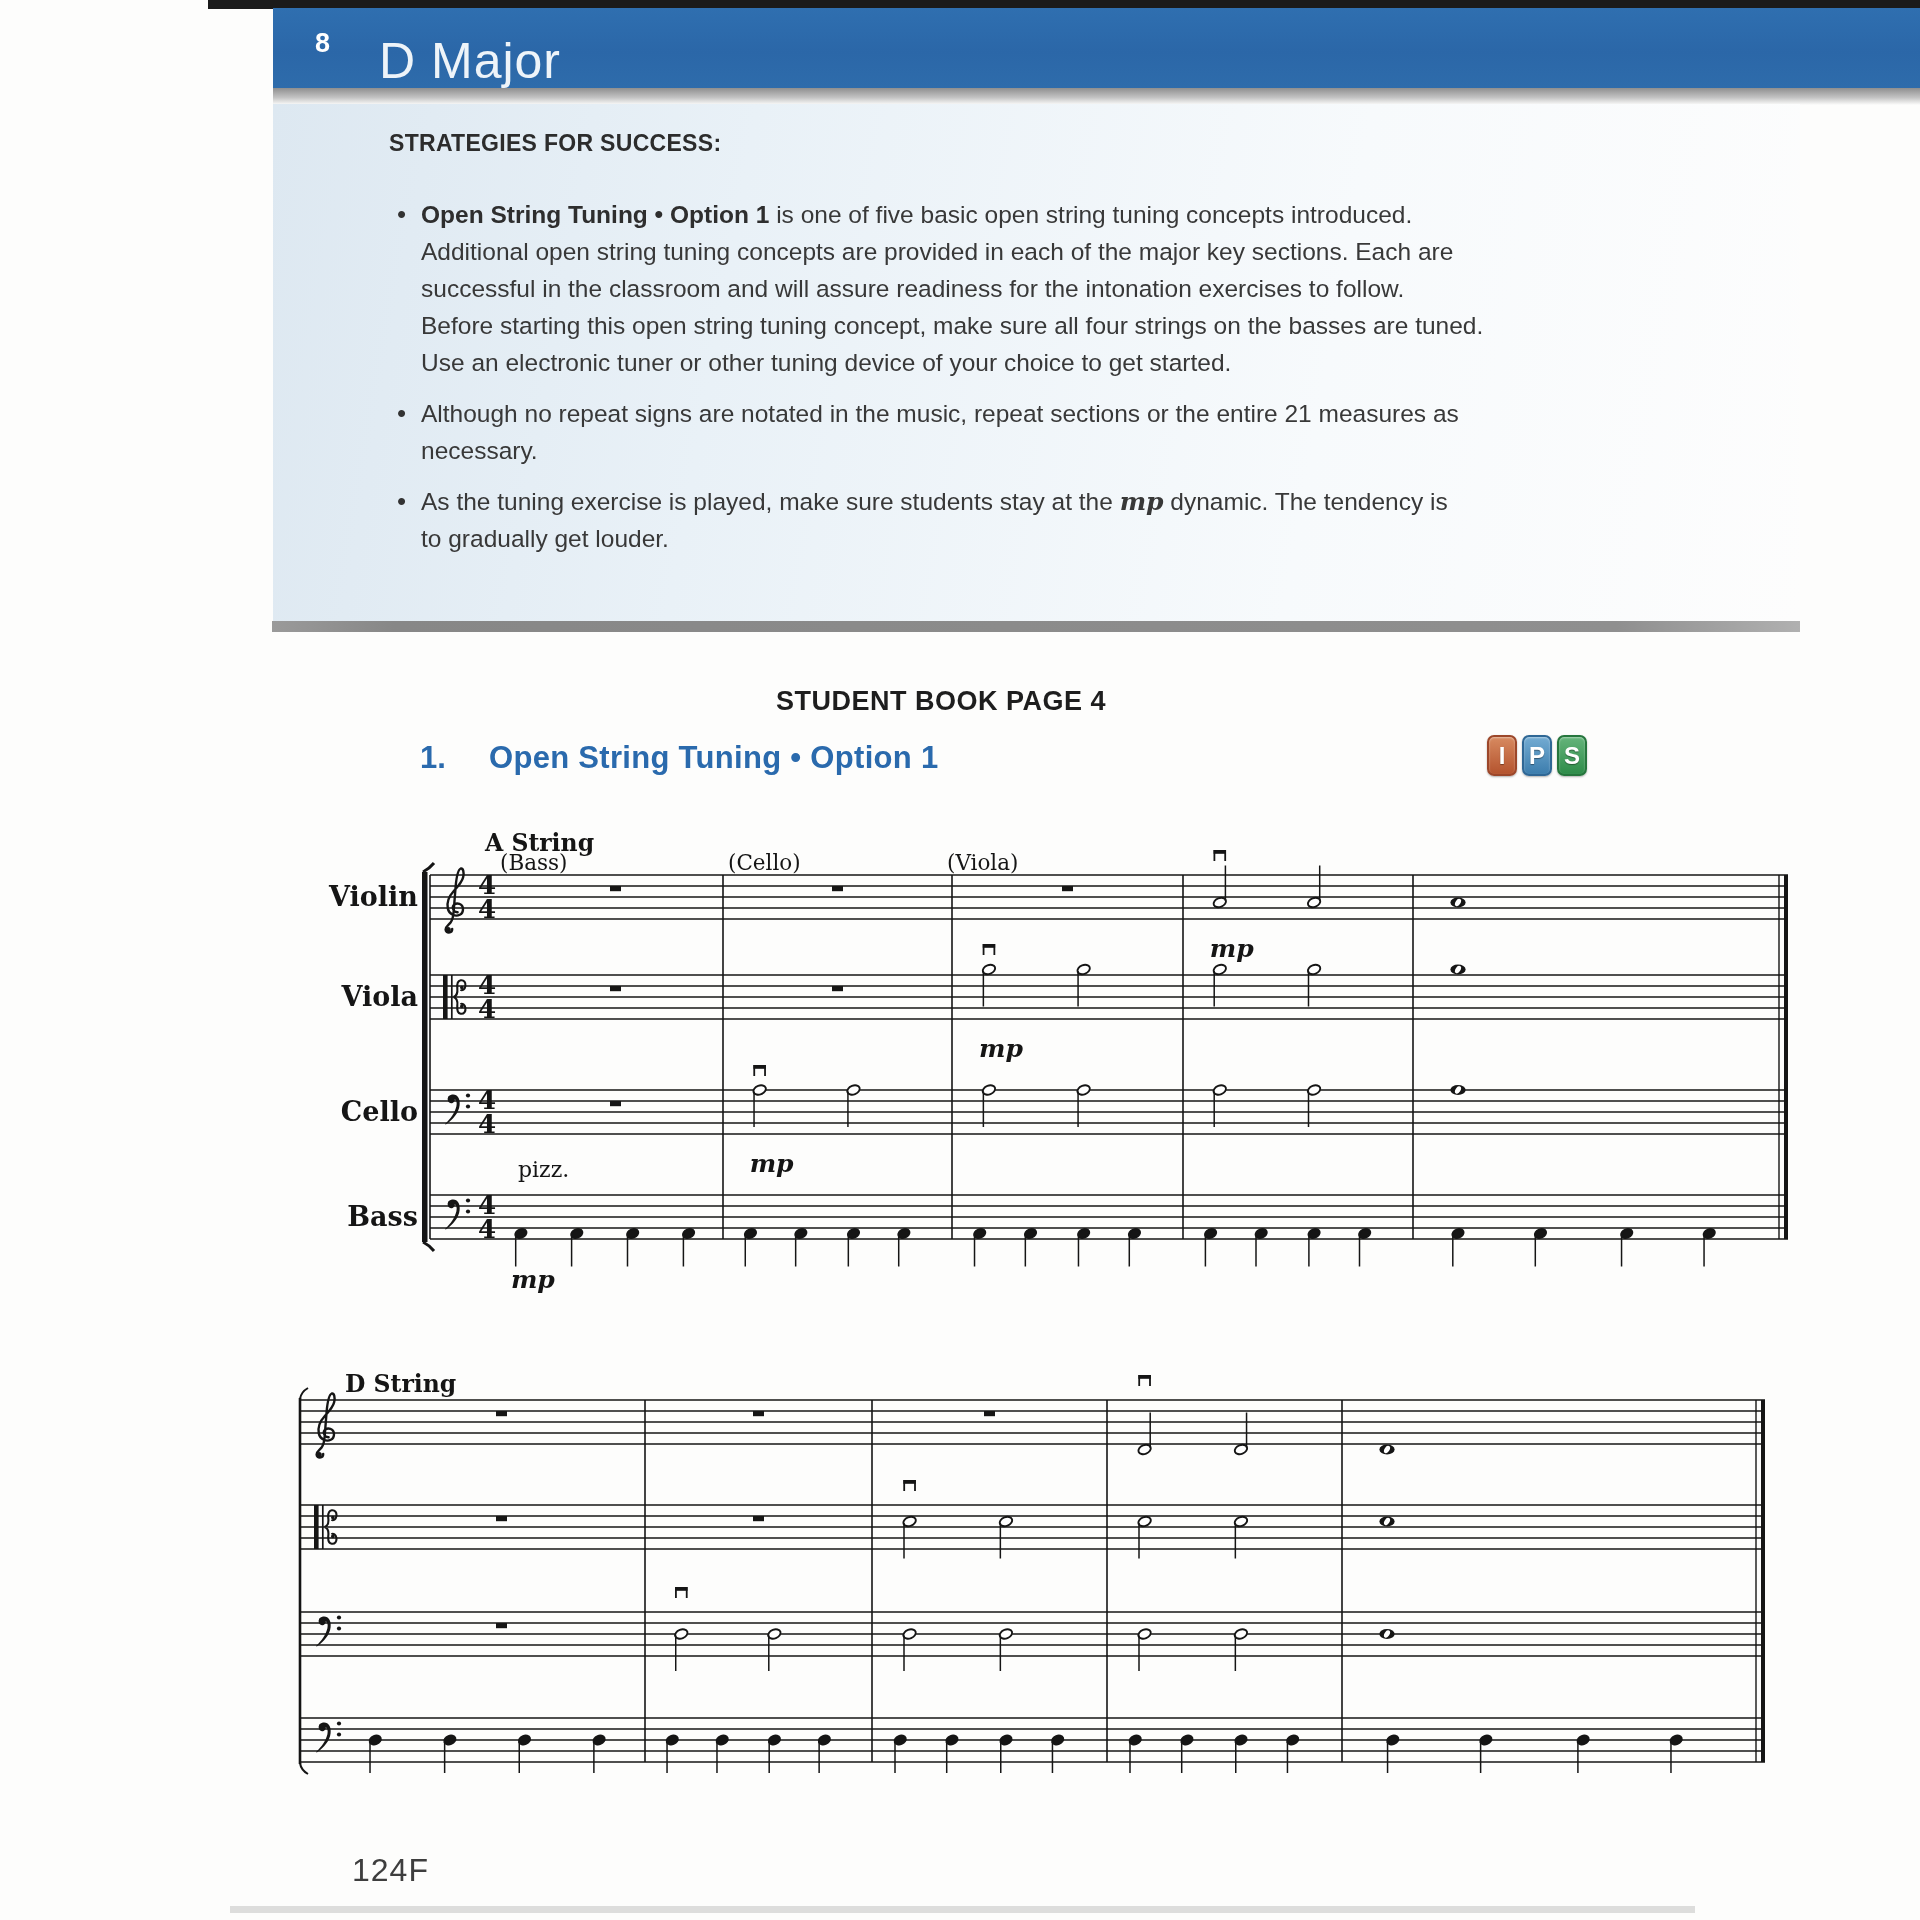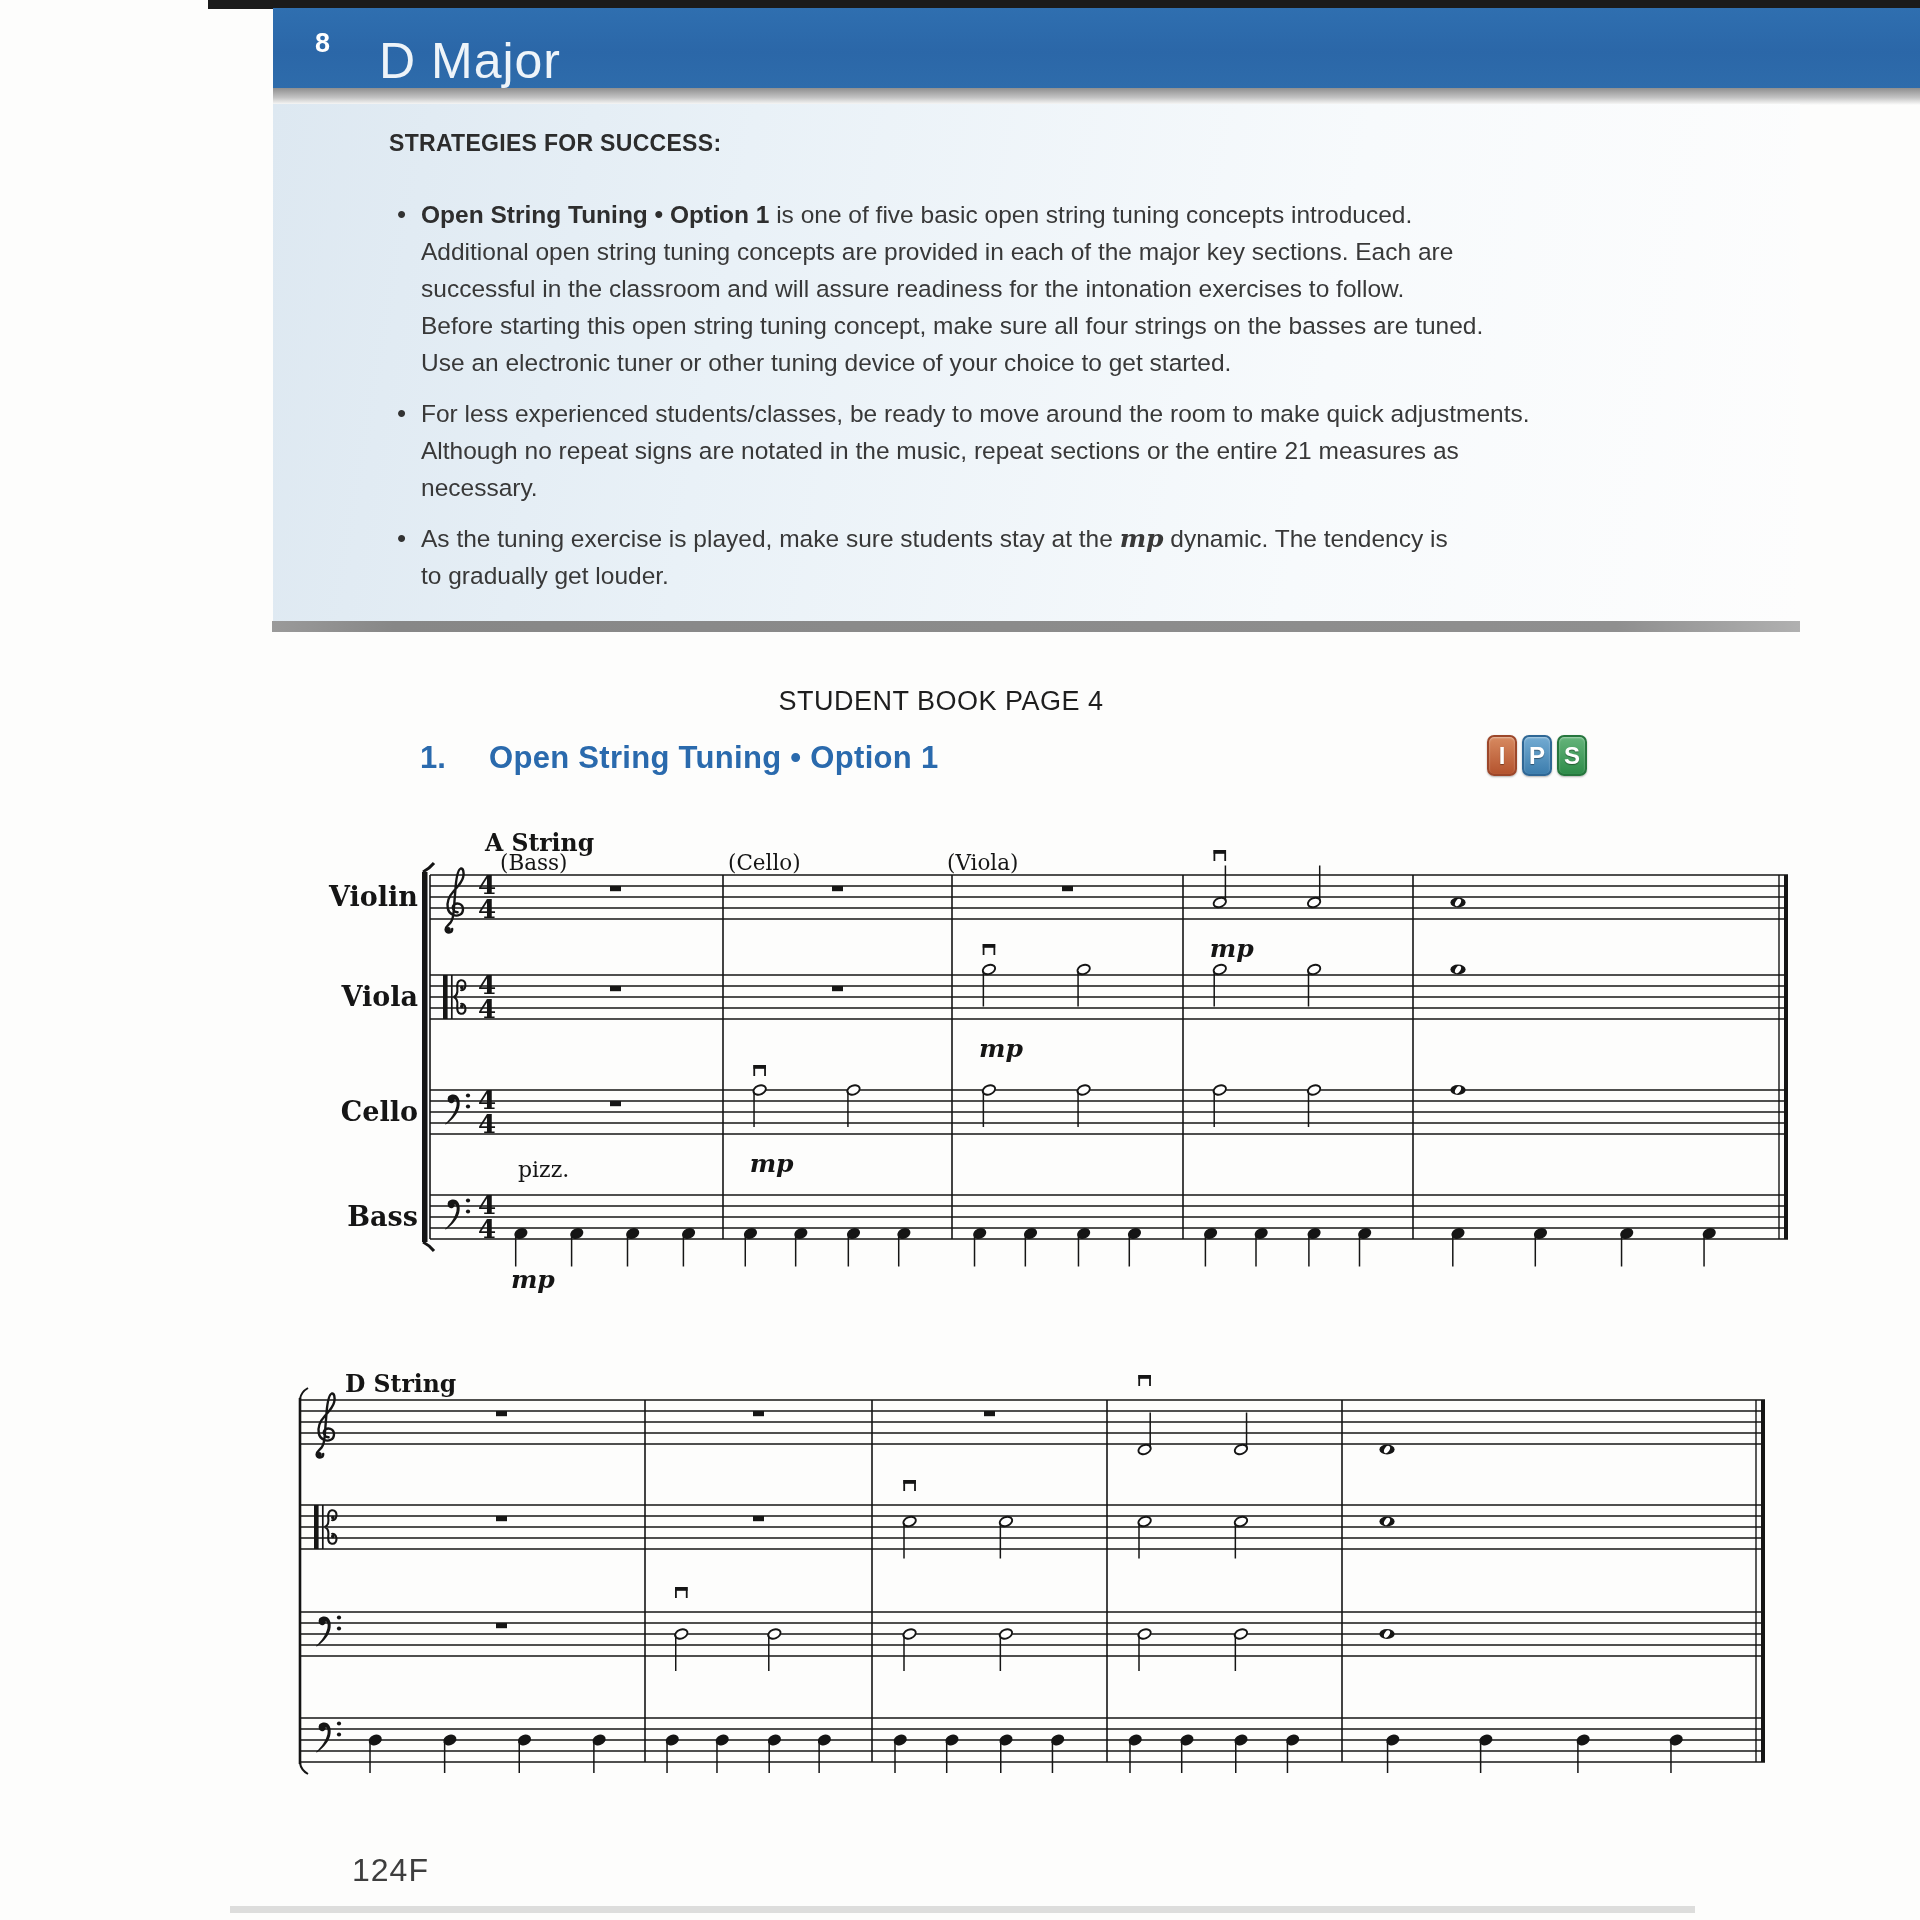--- a/index.html
+++ b/index.html
@@ -25,21 +25,21 @@
   .bullets li{position:relative;margin:0 8px 14px 0;font-size:24.5px;line-height:37px;color:#383838;}
   .bullets li::before{content:"•";position:absolute;left:-24px;top:0;font-size:26px;color:#333;}
   .ln{white-space:nowrap;}
   .b{font-weight:bold;color:#2e2e2e;}
   .dyn{font-family:"DejaVu Serif",serif;font-style:italic;font-weight:bold;font-size:25px;}
 
   .divider{position:absolute;left:272px;top:621px;width:1528px;height:11px;
            background:linear-gradient(90deg,#9a9a9a,#878787 8%,#8f8f8f 88%,#b0b0b0);}
 
   .sb-heading{position:absolute;left:941px;top:686px;transform:translateX(-50%);
-              font-weight:normal;font-size:27px;letter-spacing:.5px;color:#1e1e1e;white-space:nowrap;}
+              font-weight:bold;font-size:27px;letter-spacing:.5px;color:#1e1e1e;white-space:nowrap;}
 
   .ex-num{position:absolute;left:420px;top:740px;font-size:31px;font-weight:bold;color:#2a6aad;}
   .ex-title{position:absolute;left:489px;top:740px;font-size:31px;font-weight:bold;color:#2a6aad;
             letter-spacing:.3px;white-space:nowrap;}
 
   .ips{position:absolute;left:1487px;top:735px;display:flex;gap:5px;}
   .badge{width:30px;height:41px;border-radius:7px;display:flex;align-items:center;justify-content:center;
          color:#fff;font-weight:bold;font-size:24px;border:2px solid;box-sizing:border-box;
          box-shadow:inset 0 1px 2px rgba(255,255,255,.45), 0 1px 2px rgba(0,0,0,.3);
          text-shadow:0 1px 1px rgba(0,0,0,.4);}
@@ -70,21 +70,20 @@
     <h2>STRATEGIES FOR SUCCESS:</h2>
     <ul class="bullets">
       <li>
         <div class="ln"><span class="b">Open String Tuning • Option 1</span><span> is one of five basic open string tuning concepts introduced.</span></div>
         <div class="ln">Additional open string tuning concepts are provided in each of the major key sections. Each are</div>
         <div class="ln">successful in the classroom and will assure readiness for the intonation exercises to follow.</div>
         <div class="ln">Before starting this open string tuning concept, make sure all four strings on the basses are tuned.</div>
         <div class="ln">Use an electronic tuner or other tuning device of your choice to get started.</div>
       </li>
       <li>
-        <div class="ln">For less experienced students/classes, be ready to move around the room to make quick adjustments.</div>
         <div class="ln">Although no repeat signs are notated in the music, repeat sections or the entire 21 measures as</div>
         <div class="ln">necessary.</div>
       </li>
       <li>
         <div class="ln"><span>As the tuning exercise is played, make sure students stay at the </span><span class="dyn">mp</span><span> dynamic. The tendency is</span></div>
         <div class="ln">to gradually get louder.</div>
       </li>
     </ul>
   </div>
   <div class="divider"></div>

